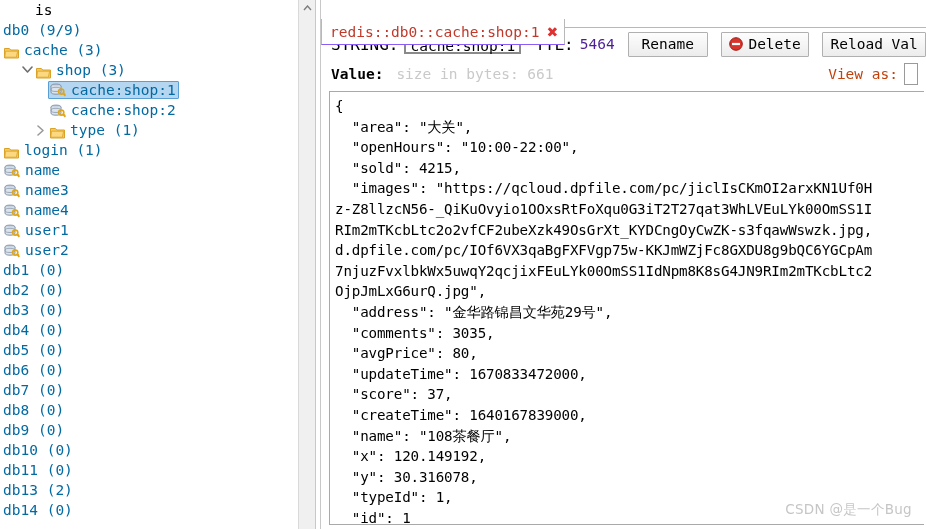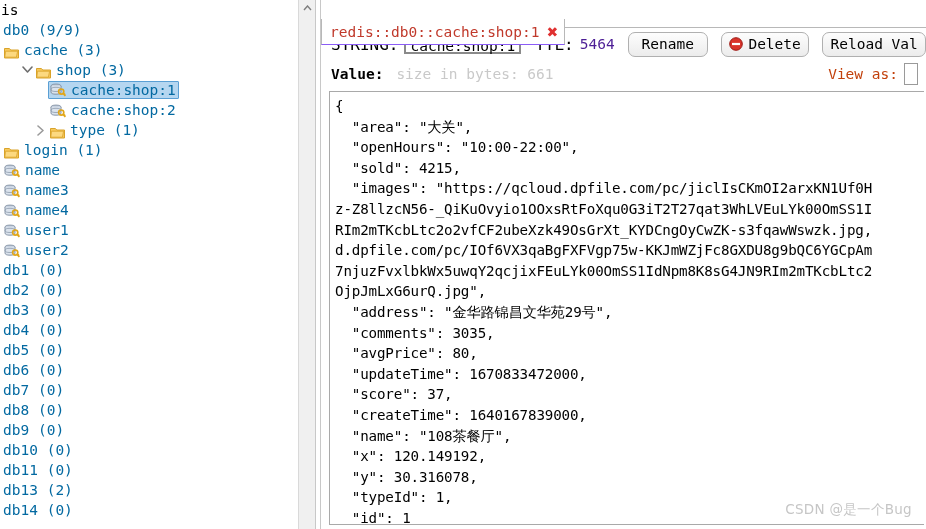--- a/index.html
+++ b/index.html
@@ -96,20 +96,21 @@
   }
 
   .plainrow {
     height: 20px;
     line-height: 20px;
     font-size: 14.5px;
     white-space: nowrap;
     color: #000;
     display: flex;
     align-items: center;
+    margin-left: 34px;
   }
 
   
   .tree-scroll {
     position: absolute;
     top: 0; right: 0;
     width: 16px;
     height: 529px;
     background: #f0f0f0;
     border-left: 1px solid #d9d9d9;
@@ -206,21 +207,21 @@
     font-family: "DejaVu Sans Mono", "Liberation Mono", monospace;
     font-size: 14.5px;
     color: #4c1d95;
   }
   .btn {
     margin-left: 13px;
     height: 25px;
     min-width: 60px;
     background: linear-gradient(#fdfdfd, #ececec);
     border: 1px solid #b0b0b0;
-    border-radius: 7px;
+    border-radius: 1px;
     display: inline-flex;
     align-items: center;
     justify-content: center;
     padding: 0 14px;
     font-family: "DejaVu Sans Mono", "Liberation Mono", monospace;
     font-size: 14.5px;
     color: #000;
     cursor: pointer;
     white-space: nowrap;
     box-sizing: border-box;

